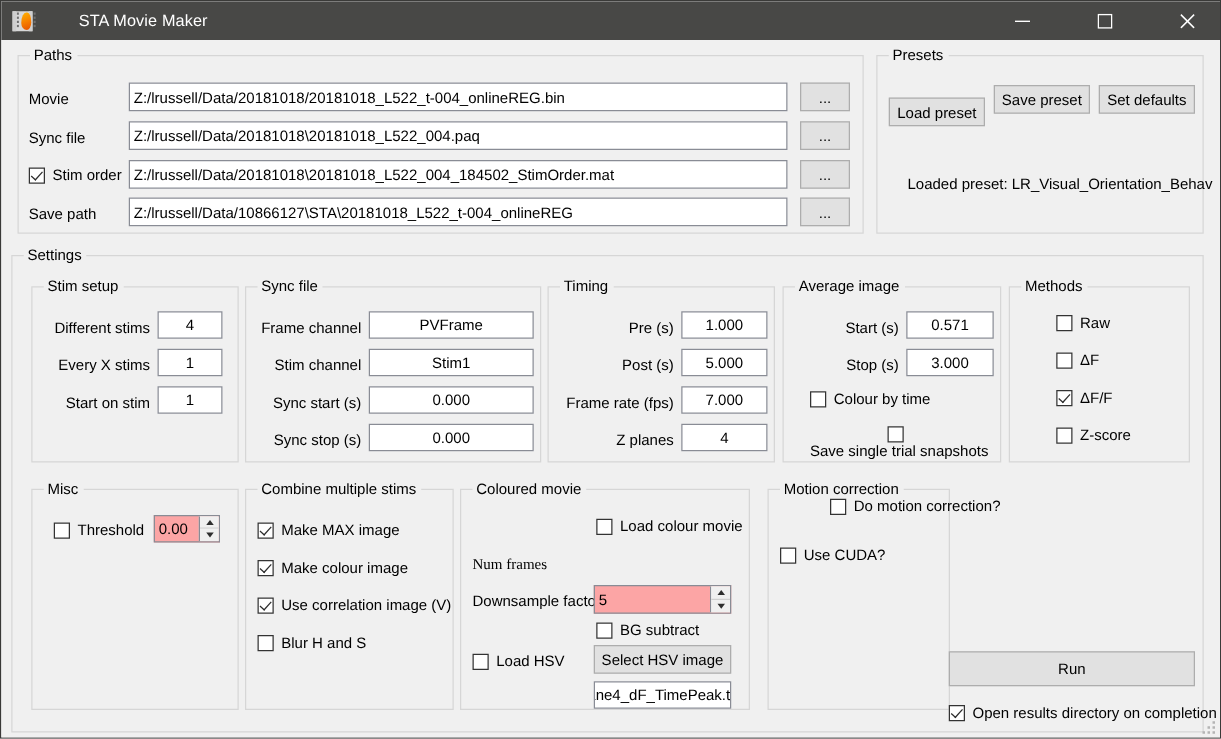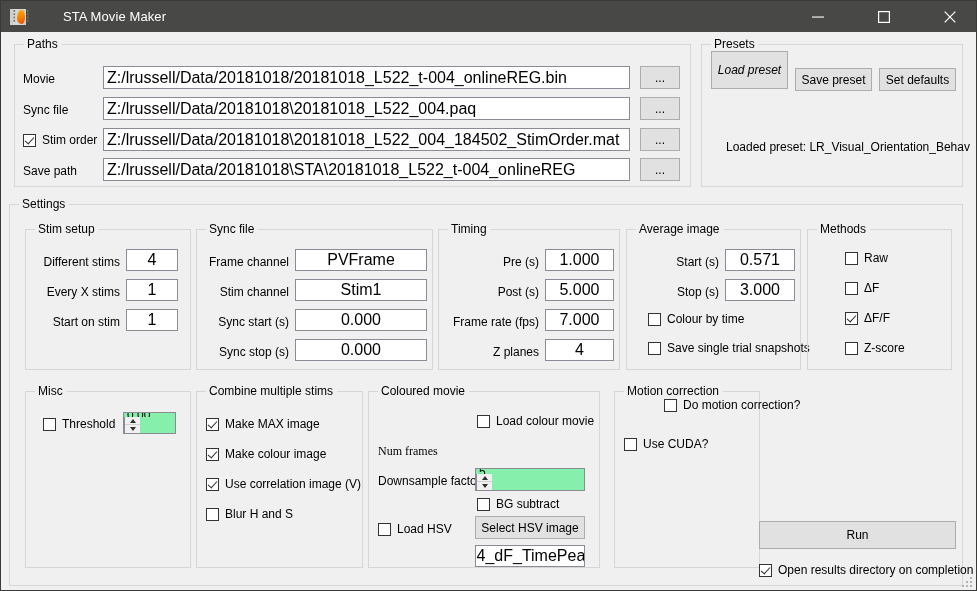--- a/index.html
+++ b/index.html
@@ -95,21 +95,21 @@
     white-space: nowrap;
     line-height: 14px;
   }
   .lbl.right { text-align: right; }
 
   .tfield {
     position: absolute;
     border: 1px solid #898c95;
     background: #ffffff;
     font-family: "Liberation Sans", sans-serif;
-    font-size: 16px;
+    font-size: 12px;
     color: #000;
     padding: 0 3px;
     line-height: 1;
     display: flex; align-items: center;
     white-space: nowrap;
     overflow: hidden;
   }
   .tfield.center { justify-content: center; }
 
   .btn {
@@ -147,24 +147,23 @@
     width: 4px; height: 8px;
     border: solid #2b2b2b;
     border-width: 0 1.6px 1.6px 0;
     transform: rotate(42deg);
   }
 
   
   .spin {
     position: absolute;
     border: 1px solid #898c95;
-    background: #86efac;
+    background: #fca5a5;
     display: flex; align-items: stretch;
     overflow: hidden;
-    flex-direction: column;
   }
   .spin .sval {
     flex: 1 1 auto;
     display: flex; align-items: center;
     font-size: 12px; color: #000;
     padding: 0 3px;
     overflow: hidden; white-space: nowrap;
   }
   .spin .sbtns {
     flex: 0 0 16px;
@@ -263,28 +262,28 @@
       <div class="btn" style="left:625px; top:52px; width:40px; height:23px;">...</div>
 
       <div class="cb checked" style="left:8px; top:88px;">
         <span class="box"></span>
         <span>Stim order</span>
       </div>
       <div class="tfield" style="left:88px; top:83px; width:527px; height:23px;">Z:/lrussell/Data/20181018\20181018_L522_004_184502_StimOrder.mat</div>
       <div class="btn" style="left:625px; top:83px; width:40px; height:23px;">...</div>
 
       <div class="lbl" style="left:8px; top:119px; width:80px;">Save path</div>
-      <div class="tfield" style="left:88px; top:113px; width:527px; height:23px;">Z:/lrussell/Data/20181018\STA\20181018_L522_t-004_onlineREG</div>
+      <div class="tfield" style="left:88px; top:113px; width:527px; height:23px;">Z:/lrussell/Data/10866127\STA\20181018_L522_t-004_onlineREG</div>
       <div class="btn" style="left:625px; top:113px; width:40px; height:23px;">...</div>
     </div>
 
     <div class="group" style="left:700px; top:12px; width:262px; height:143px;">
       <div class="g-title">Presets</div>
 
-      <div class="btn" style="left:9px; top:6px; width:77px; height:38px;font-style:italic;">Load preset</div>
+      <div class="btn" style="left:9px; top:33px; width:77px; height:23px;">Load preset</div>
       <div class="btn" style="left:93px; top:23px; width:77px; height:23px;">Save preset</div>
       <div class="btn" style="left:177px; top:23px; width:77px; height:23px;">Set defaults</div>
 
       <div class="statictext" style="left:24px; top:95px;">Loaded preset: LR_Visual_Orientation_Behav</div>
     </div>
 
     <div class="group" style="left:8px; top:172px; width:954px; height:382px;">
       <div class="g-title">Settings</div>
 
       <div class="group" style="left:15px; top:24px; width:166px; height:141px;">
@@ -338,21 +337,21 @@
         <div class="lbl right" style="left:2px; top:25px; width:90px;">Start (s)</div>
         <div class="tfield center" style="left:98px; top:19px; width:70px; height:22px;">0.571</div>
 
         <div class="lbl right" style="left:2px; top:55px; width:90px;">Stop (s)</div>
         <div class="tfield center" style="left:98px; top:49px; width:70px; height:22px;">3.000</div>
 
         <div class="cb" style="left:21px; top:82px;">
           <span class="box"></span>
           <span>Colour by time</span>
         </div>
-        <div class="cb" style="left:21px; top:111px;">
+        <div class="cb" style="left:21px; top:111px;flex-direction:column;">
           <span class="box"></span>
           <span>Save single trial snapshots</span>
         </div>
       </div>
 
       <div class="group" style="left:797px; top:24px; width:145px; height:141px;">
         <div class="g-title">Methods</div>
 
         <div class="cb" style="left:37px; top:21px;">
           <span class="box"></span>

